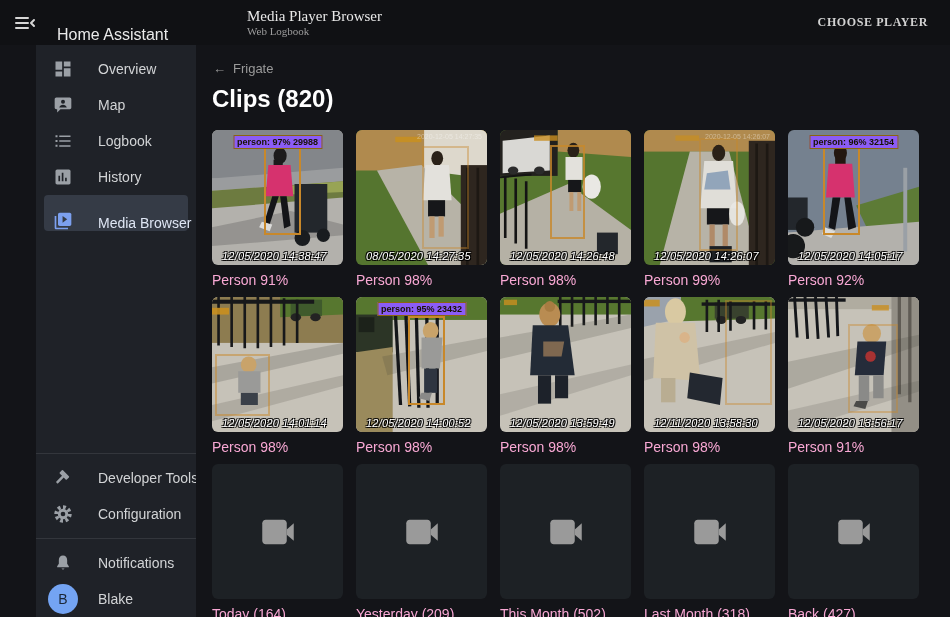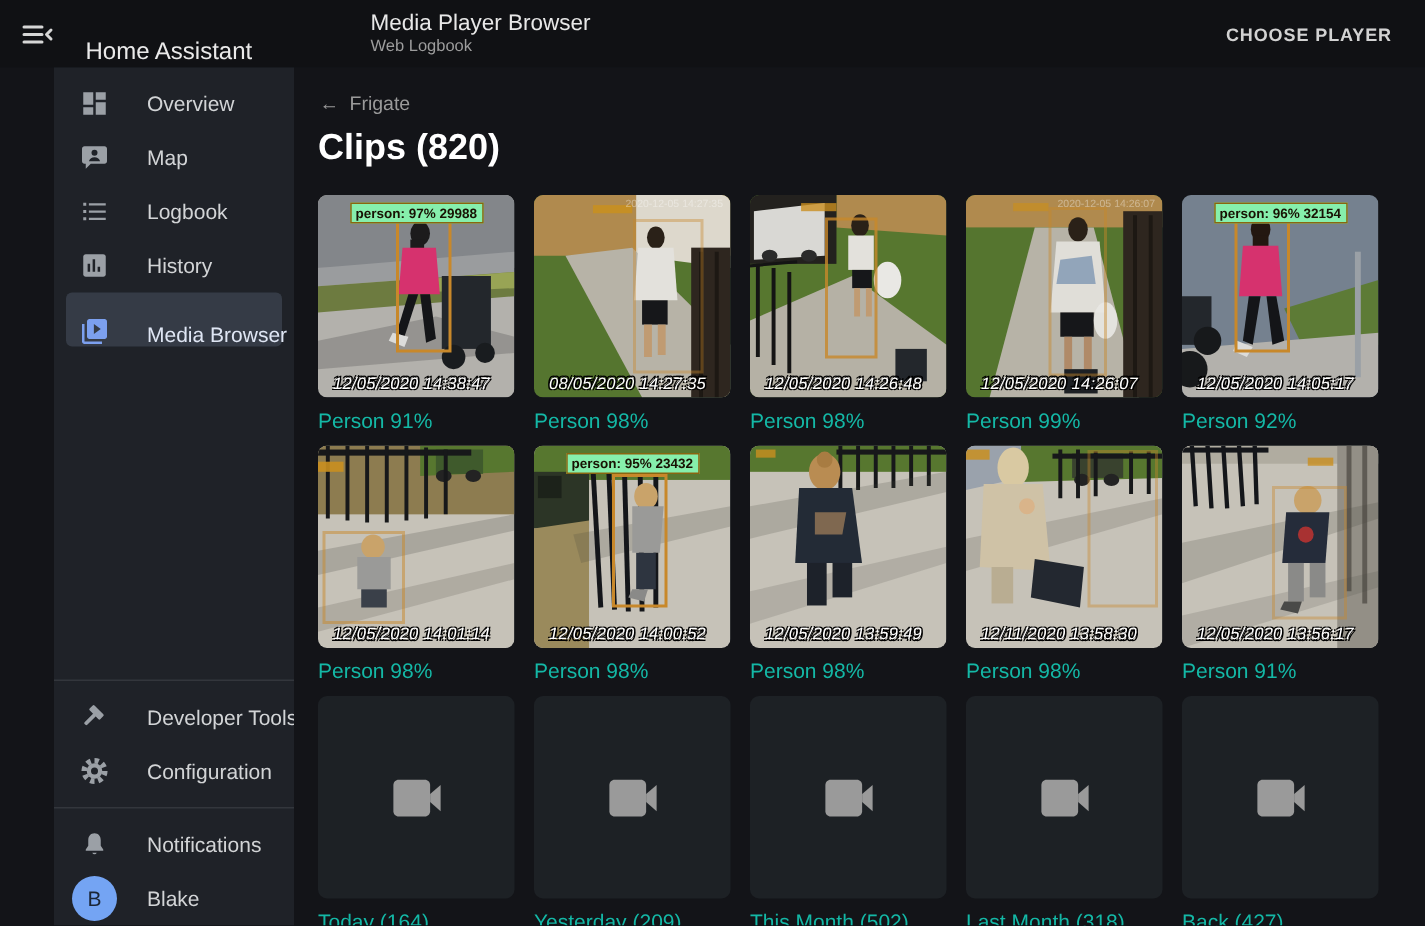--- a/index.html
+++ b/index.html
@@ -8,21 +8,21 @@
     background:#131418;color:#e1e1e1;
     font-family:"Liberation Sans",sans-serif;
     -webkit-font-smoothing:antialiased;
   }
   
   .topbar{height:45px;background:#101114;display:flex;align-items:stretch;}
   .topbar-left{width:195px;display:flex;align-items:center;padding-left:13px;box-sizing:border-box;}
   .menu-btn{width:24px;height:24px;color:#d6d6d6;cursor:pointer;flex:0 0 auto;}
   .menu-btn svg{width:24px;height:24px;display:block;}
   .app-title{font-size:16px;color:#eaeaea;margin-left:20px;white-space:nowrap;margin-top:24px;}
-  .topbar-main{flex:1;display:flex;align-items:center;justify-content:space-between;padding:0 16px 0 52px;}
+  .topbar-main{flex:1;display:flex;align-items:center;justify-content:space-between;padding:0 16px 0 52px;font-family:Liberation Serif, serif;}
   .mp-titles{display:flex;flex-direction:column;justify-content:center;}
   .mp-title{font-size:15px;color:#e8e8e8;line-height:18px;}
   .mp-subtitle{font-size:11px;color:#9d9d9d;line-height:13px;}
   .choose-player{font-size:12px;font-weight:bold;letter-spacing:.6px;color:#d2d2d2;
     background:none;border:none;cursor:pointer;font-family:inherit;padding:8px 6px;}
   
   .layout{display:flex;height:572px;}
   .sidebar{width:160px;background:#1f2228;display:flex;flex-direction:column;
     padding-top:6px;box-sizing:border-box;flex:0 0 auto;margin-left:36px;}
   .nav-item{height:36px;display:flex;align-items:center;margin:0 8px;padding-left:9px;
@@ -42,26 +42,26 @@
   .breadcrumb{display:flex;align-items:center;gap:7px;font-size:13px;color:#9a9a9a;
     cursor:pointer;margin:2px 0 9px 1px;width:max-content;}
   .page-title{font-size:24px;font-weight:bold;color:#ffffff;margin:0 0 17px 0;}
   .grid{display:grid;grid-template-columns:repeat(5,131px);column-gap:13px;row-gap:9px;}
   .cell{cursor:pointer;}
   .thumb{width:131px;height:135px;border-radius:6px;overflow:hidden;position:relative;background:#1d2125;}
   .thumb svg.scene{position:absolute;inset:0;width:100%;height:100%;display:block;}
   .ts{position:absolute;left:10px;bottom:3px;font-size:11px;font-weight:normal;font-style:italic;
     color:#fff;letter-spacing:.2px;white-space:nowrap;
     text-shadow:-1px -1px 0 #000,1px -1px 0 #000,-1px 1px 0 #000,1px 1px 0 #000;}
-  .chip{position:absolute;top:5px;left:50%;transform:translateX(-50%);background:#86efac;
+  .chip{position:absolute;top:5px;left:50%;transform:translateX(-50%);background:#8b5cf6;
     color:#181203;font-size:9px;font-weight:bold;padding:1px 3px;border:1px solid #8a6510;
     white-space:nowrap;}
   .bbox{position:absolute;border:2px solid #c8882a;box-sizing:border-box;}
   .ghost{position:absolute;top:3px;right:5px;font-size:7px;color:rgba(255,255,255,.38);white-space:nowrap;}
-  .caption{font-size:14px;color:#14b8a6;margin-top:7px;line-height:16px;}
+  .caption{font-size:14px;color:#f9a8d4;margin-top:7px;line-height:16px;}
   .folder-thumb{display:flex;align-items:center;justify-content:center;}
   .video-icon{width:42px;height:42px;color:#9a9a9a;}
   .video-icon svg{width:42px;height:42px;display:block;}
 </style>
 </head>
 <body>
 
 <div class="topbar">
   <div class="topbar-left">
     <span class="menu-btn">

